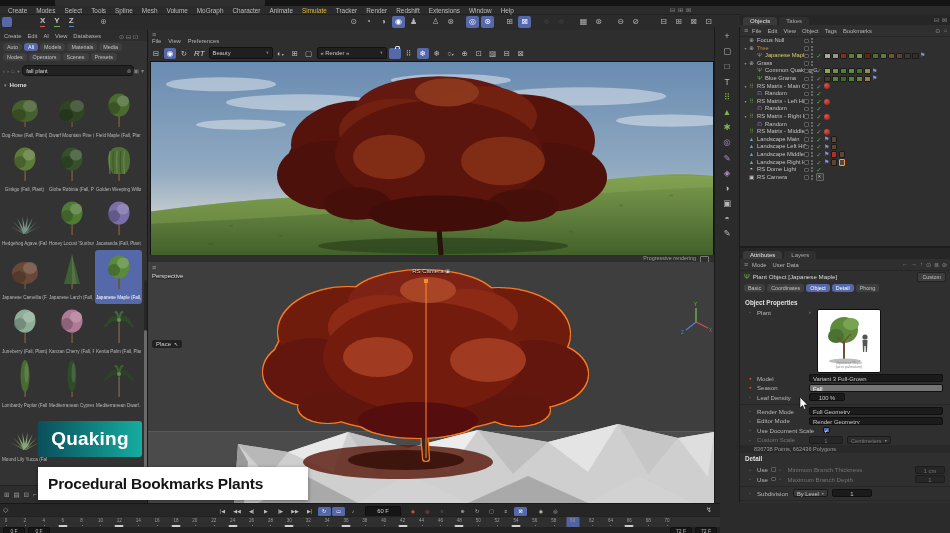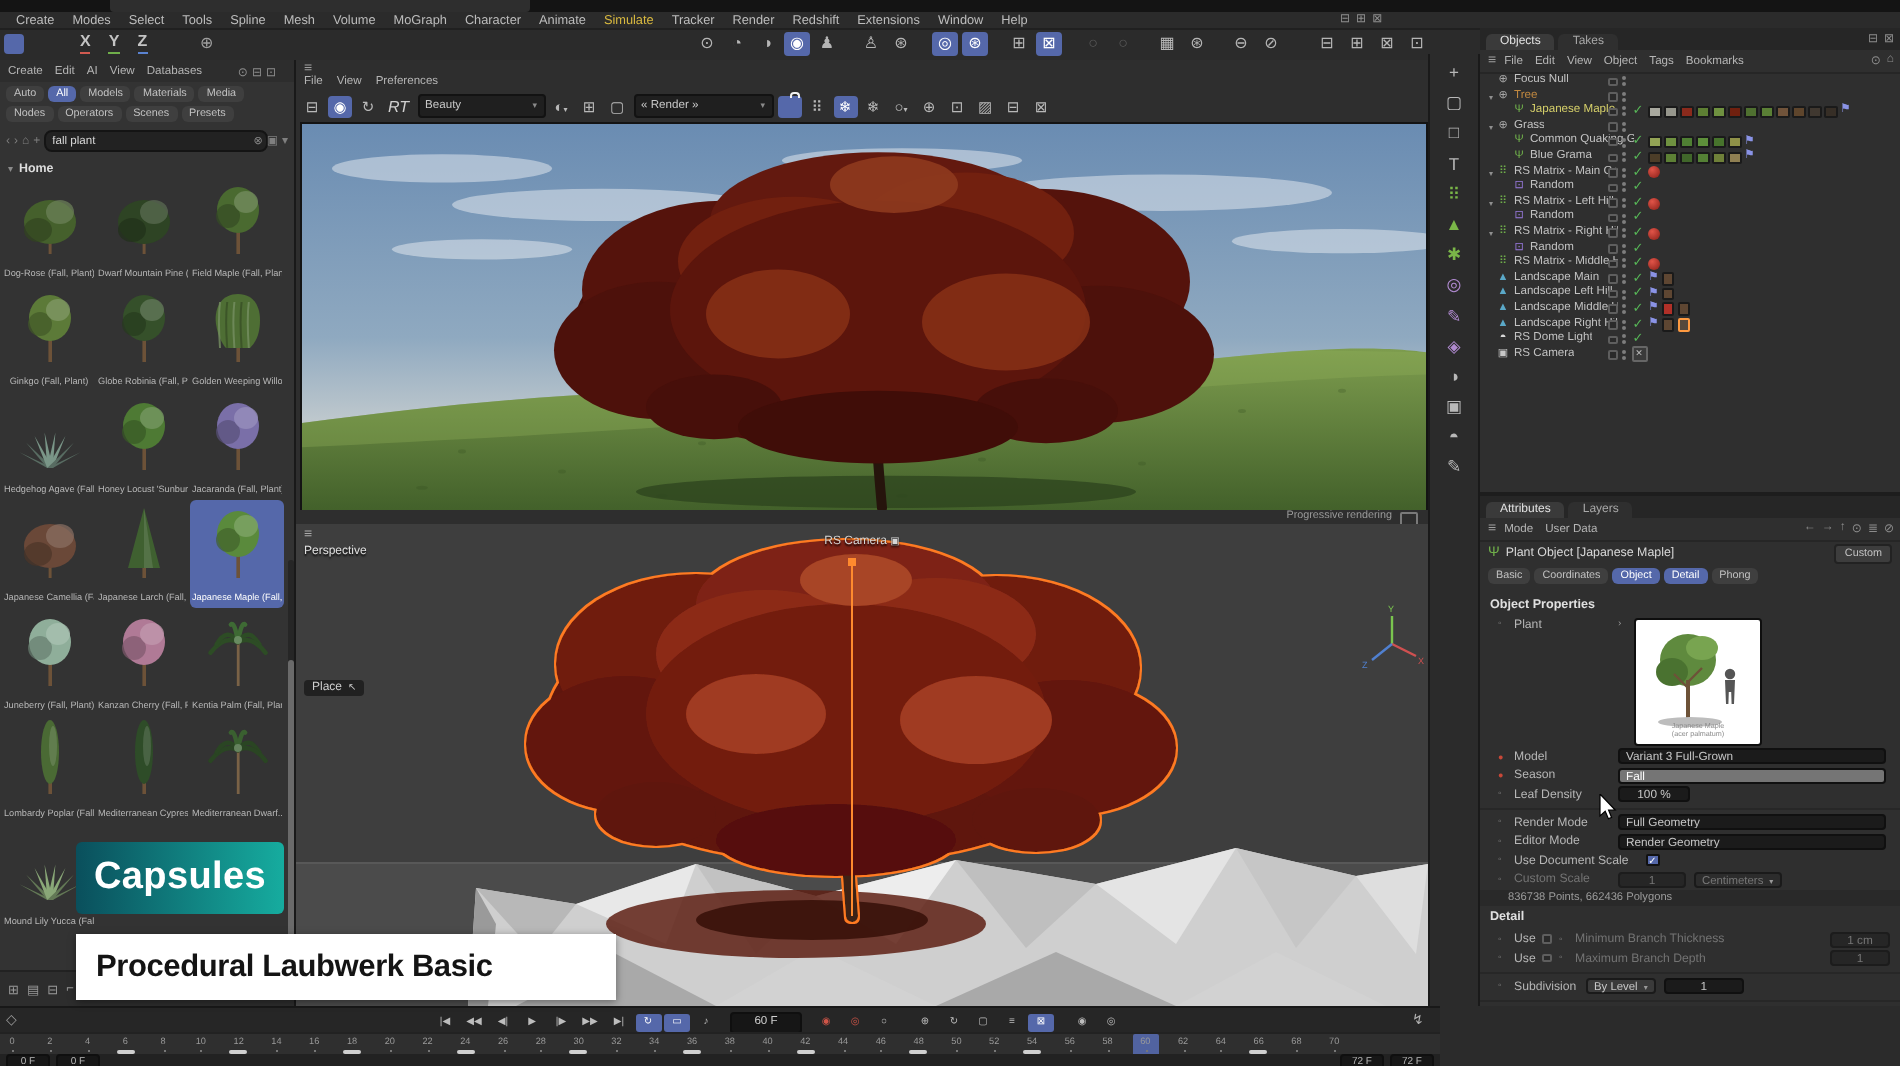--- a/index.html
+++ b/index.html
@@ -1228,23 +1228,23 @@
     <div class="tl-bottom">
       <span class="rng">0 F</span>
       <span class="rng">0 F</span>
       <span class="rng-spacer"></span>
       <span class="rng right">72 F</span>
       <span class="rng right" style="margin-right:3px">72 F</span>
     </div>
   </div>
 
   <div class="abs capsules">
-    <span>Capsules</span>
+    <span>Quaking</span>
   </div>
   <div class="abs banner">
-    <span>Procedural Laubwerk Basic</span>
+    <span>Procedural Bookmarks Plants</span>
   </div>
 
   <svg class="abs cursor-arrow" width="10" height="13" viewBox="0 0 10 13">
     <path d="M1,0 L1,11 L3.6,8.6 L5.2,12.4 L6.8,11.7 L5.3,8 L8.6,8 Z" fill="#fff" stroke="#000" stroke-width=".6"></path>
   </svg>
 
 </div>
 
 </body></html>

